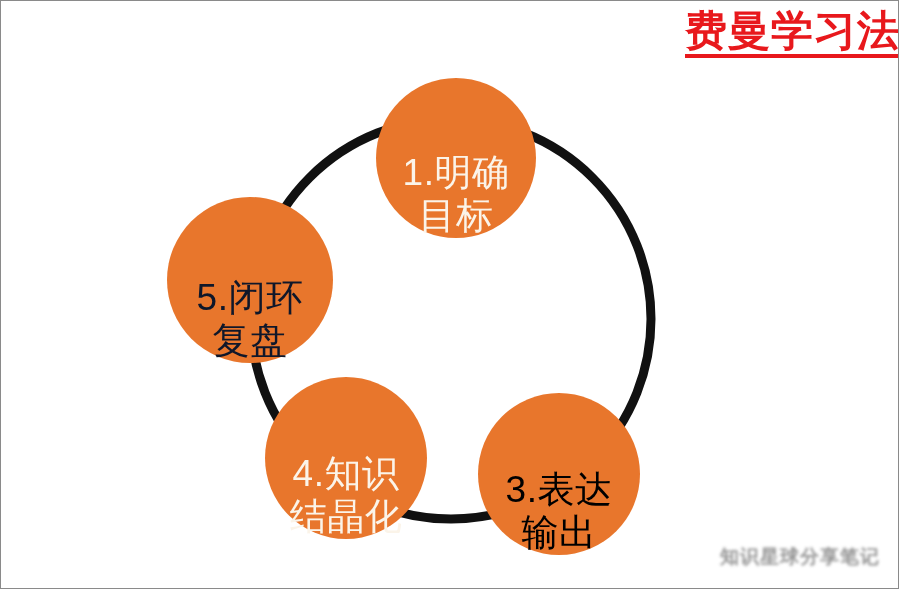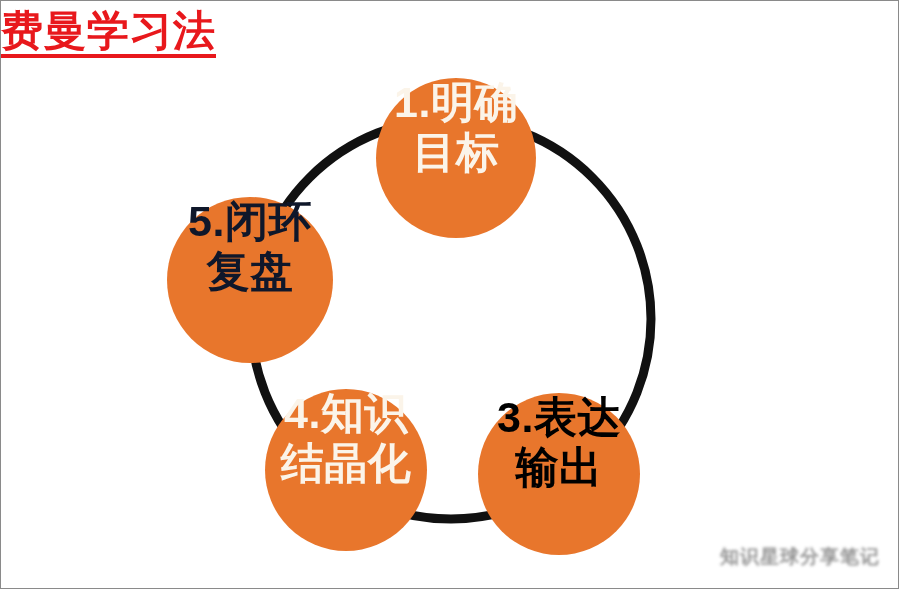--- a/index.html
+++ b/index.html
@@ -19,21 +19,21 @@
     box-sizing: border-box;
     border: 1px solid #8a8a8a;
     overflow: hidden;
   }
   
   #title {
     position: absolute;
     left: 0;
     top: 8px;
     width: 899px;
-    text-align: left;
+    text-align: right;
     font-size: 42px;
     font-weight: bold;
     line-height: 1.05;
     letter-spacing: 1px;
     color: #e8181c;
     white-space: nowrap;
   }
   #title .t-inner {
     display: inline-block;
     border-bottom: 4px solid #e8181c;
@@ -53,27 +53,27 @@
     top: 0;
     width: 899px;
     height: 589px;
   }
   
   .node {
     position: absolute;
     border-radius: 50%;
     background: #e8762c;
     display: flex;
-    align-items: flex-start;
+    align-items: flex-end;
     justify-content: center;
     text-align: center;
     color: #fbf4e9;
-    font-size: 43px;
+    font-size: 37px;
     line-height: 1.16;
-    font-weight: bold;
+    font-weight: normal;
     letter-spacing: 0.5px;
     box-sizing: border-box;
   }
   .node .node-label {
     display: block;
     padding: 0 6px;
     white-space: pre-line;
   }
   
   #node-1 { left: 375px; top: 77px;  width: 160px; height: 160px; }
@@ -122,21 +122,21 @@
       <span class="node-label">1.明确
 目标</span>
     </div>
 
 
     <div class="node" id="node-3" style="left: 477px; top: 392px; width: 162px; height: 162px; background: rgb(232, 118, 44); color: #000000;">
       <span class="node-label">3.表达
 输出</span>
     </div>
 
-    <div class="node" id="node-4" style="left: 264px; top: 388px; width: 162px; height: 162px; background: rgb(232, 118, 44); color: rgb(251, 244, 233);">
+    <div class="node" id="node-4" style="left: 264px; top: 376px; width: 162px; height: 162px; background: rgb(232, 118, 44); color: rgb(251, 244, 233);">
       <span class="node-label">4.知识
 结晶化</span>
     </div>
 
     <div class="node" id="node-5" style="left: 166px; top: 196px; width: 166px; height: 166px; background: rgb(232, 118, 44); color: #0f172a;">
       <span class="node-label">5.闭环
 复盘</span>
     </div>
 
   </div>

